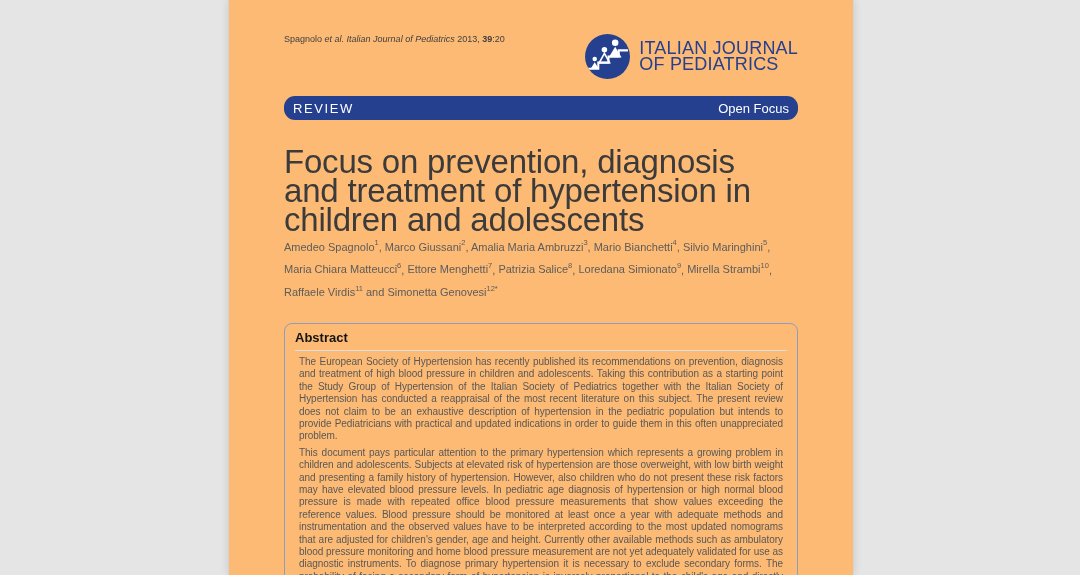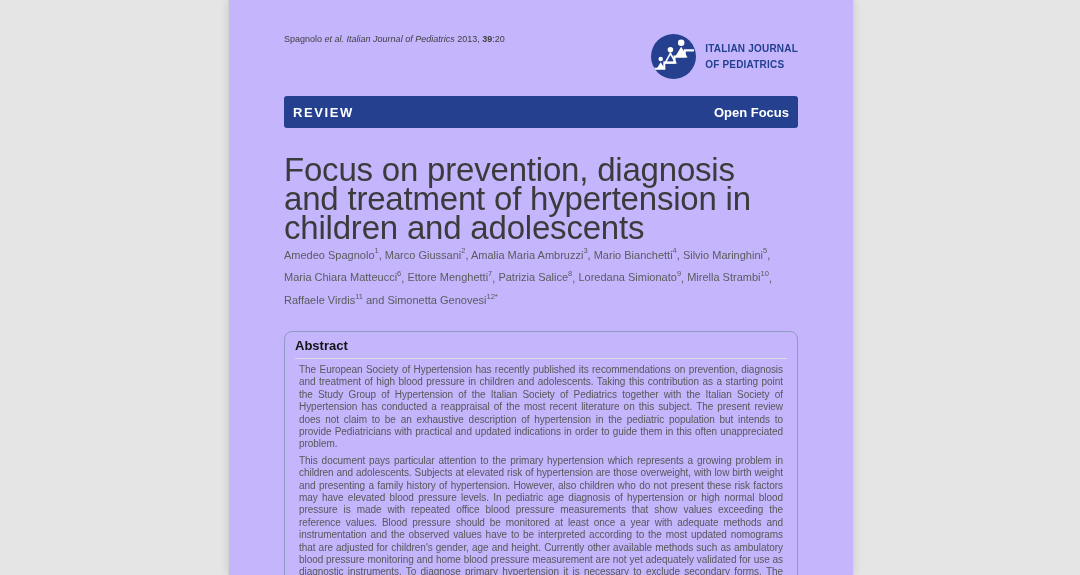--- a/index.html
+++ b/index.html
@@ -5,42 +5,42 @@
   html,body { margin:0; padding:0; }
   body {
     width:1080px; height:575px; overflow:hidden;
     background:#e5e5e5;
     font-family:"Liberation Sans", sans-serif;
     position:relative;
   }
   .page {
     position:absolute; left:228px; top:0;
     width:626px; height:575px;
-    background:#c4b5fd;
+    background:#fdba74;
     border-left:1px solid #d4d4d4; border-right:1px solid #d4d4d4;
     box-shadow:0 0 8px rgba(0,0,0,0.12);
     overflow:hidden;
     box-sizing:border-box;
   }
   .content { padding:0 55px 0 55px; }
 
   
   .header { margin-top:33px; display:flex; justify-content:space-between; align-items:flex-start; }
   .citation { font-size:9px; line-height:13px; color:#3f3f3f; }
   .citation i { font-style:italic; }
   .citation b { font-weight:bold; }
   .logo-block { display:flex; align-items:center; gap:9px; margin-top:1px; }
   .logo-circle { width:45px; height:45px; color:var(--brand,#24408f); }
-  .journal-name { font-size:10px; line-height:15.5px; font-weight:bold; color:var(--brand,#24408f); letter-spacing:0.2px; }
+  .journal-name { font-size:18px; line-height:15.5px; font-weight:normal; color:var(--brand,#24408f); letter-spacing:0.2px; }
 
   
   .banner {
-    margin-top:17px; height:32px; background:var(--brand,#24408f); border-radius:3px;
+    margin-top:17px; height:24px; background:var(--brand,#24408f); border-radius:11px;
     display:flex; align-items:center; justify-content:space-between; padding:0 9px;
-    color:#ffffff; font-size:13px; font-weight:bold;
+    color:#ffffff; font-size:13px; font-weight:normal;
   }
   .banner .type { letter-spacing:1.6px; }
 
   
   .title { margin-top:27px; font-size:33px; line-height:29px; font-weight:400; color:#3b3b3b; letter-spacing:-0.2px; }
   .authors { margin-top:0; font-size:11px; line-height:19px; color:#5c5c5c; }
   .authors sup { font-size:7.5px; position:relative; top:-0.1em; }
 
   
   .abstract-box {

